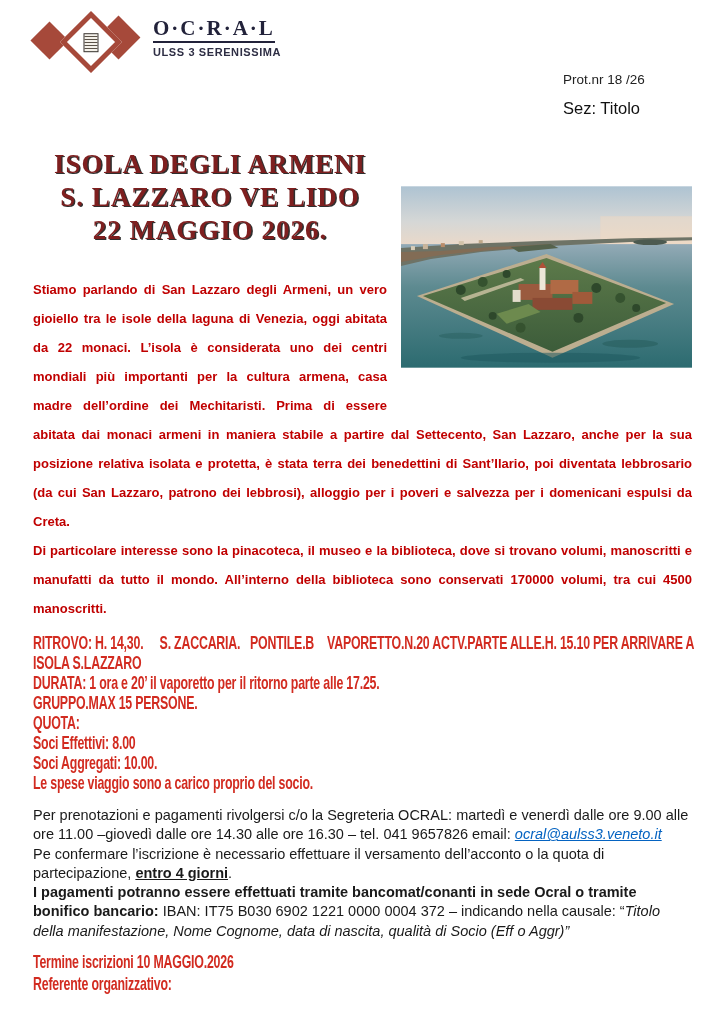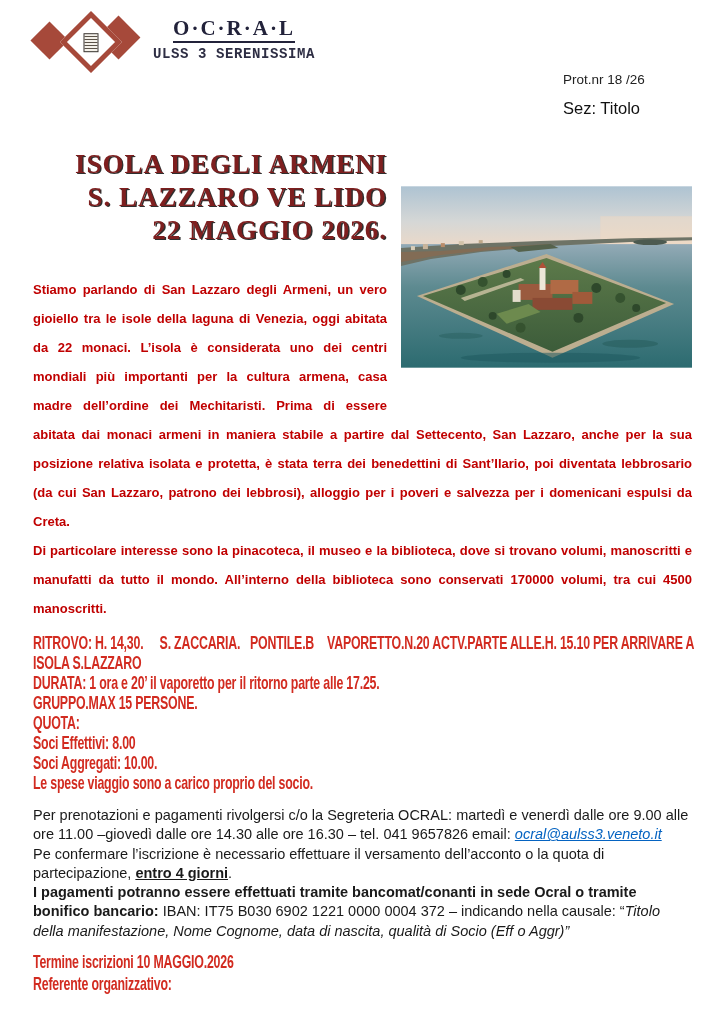--- a/index.html
+++ b/index.html
@@ -19,44 +19,44 @@
   .logo-marks{position:relative;width:108px;height:56px;flex:0 0 auto;}
   .dia{position:absolute;background:#a6493a;}
   .dia-left{width:27px;height:27px;left:3px;top:15px;transform:rotate(45deg);}
   .dia-right{width:31px;height:31px;left:70px;top:10px;transform:rotate(45deg);}
   .dia-center{width:34px;height:34px;left:36px;top:8px;transform:rotate(45deg);
     background:#fff;border:5px solid #a6493a;z-index:2;
     display:flex;align-items:center;justify-content:center;}
   .emblem{width:13px;height:17px;transform:rotate(-45deg);
     border:1px solid #3a3530;background:
     repeating-linear-gradient(#f4f1ea 0 2px,#5a5248 2px 3px);}
-  .logo-text{padding-top:6px;text-align:center;}
+  .logo-text{padding-top:6px;}
   .logo-acronym{
     font-family:"Liberation Serif",serif;font-weight:700;color:#22223a;
     font-size:21px;letter-spacing:2px;border-bottom:2px solid #22223a;
     padding-bottom:2px;display:inline-block;line-height:1;}
   .logo-sub{
-    font-family:Liberation Mono, monospace;font-weight:700;color:#2e2e44;
-    font-size:14px;letter-spacing:0.6px;margin-top:3px;}
+    font-family:Liberation Sans, sans-serif;font-weight:700;color:#2e2e44;
+    font-size:11px;letter-spacing:0.6px;margin-top:3px;}
   .meta{position:absolute;left:530px;top:60px;}
   .prot{font-size:13.5px;color:#222;}
   .sez{font-size:16.5px;color:#111;margin-top:12px;}
   
   .doc-title{
     text-align:center;margin-top:8px;
     font-family:"Liberation Serif",serif;font-weight:700;color:#101010;
     font-size:30px;letter-spacing:4px;line-height:1.2;
     text-shadow:1px 1px 0 rgba(0,0,0,0.55);}
   
   .intro{margin-top:18px;}
   .photo{
     float:right;width:291px;height:182px;
     margin:38px 0 26px 14px;display:block;}
   .event-heading{
-    margin:8px 0 0;text-align:right;
+    margin:8px 0 0;text-align:center;
     font-family:"Liberation Serif",serif;font-weight:700;
     font-size:27px;line-height:33px;letter-spacing:1px;
     color:#7e1f1f;text-shadow:1.4px 1.4px 0 rgba(10,10,10,0.85);}
   .desc{color:#c00000;font-weight:700;font-size:13px;line-height:29px;
     text-align:justify;}
   .desc p{margin:0;}
   .desc p.first{margin-top:28px;}
   
   .condensed{
     color:#d22b20;font-weight:700;font-size:19px;line-height:20px;

